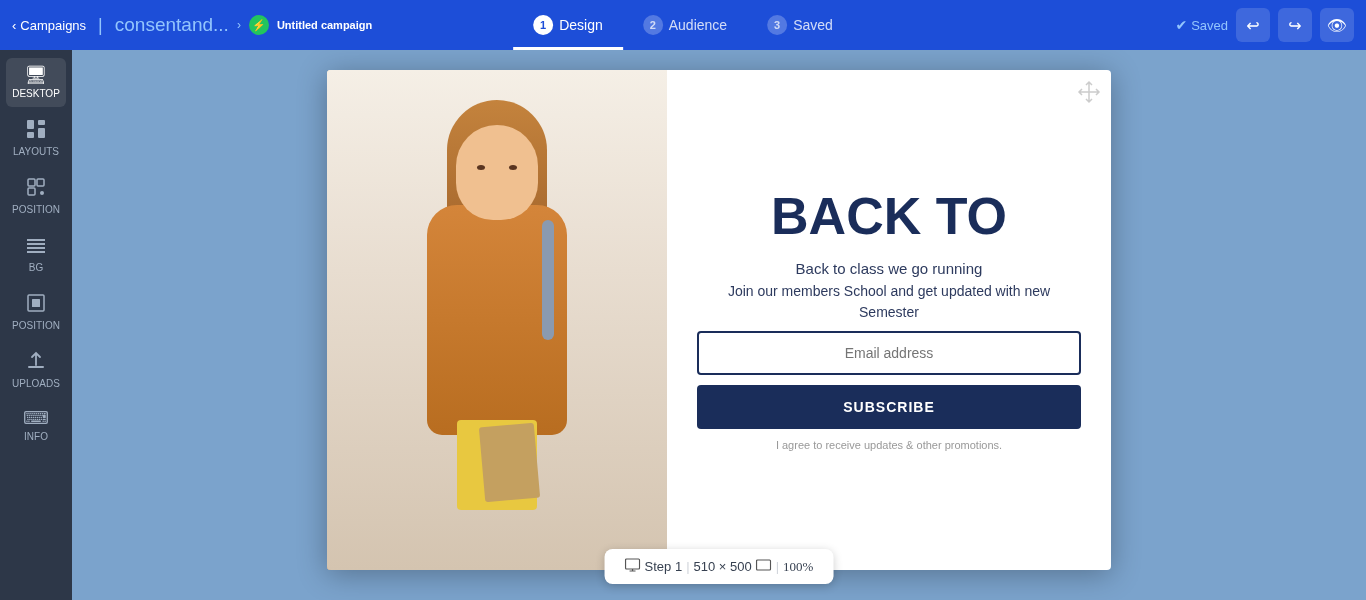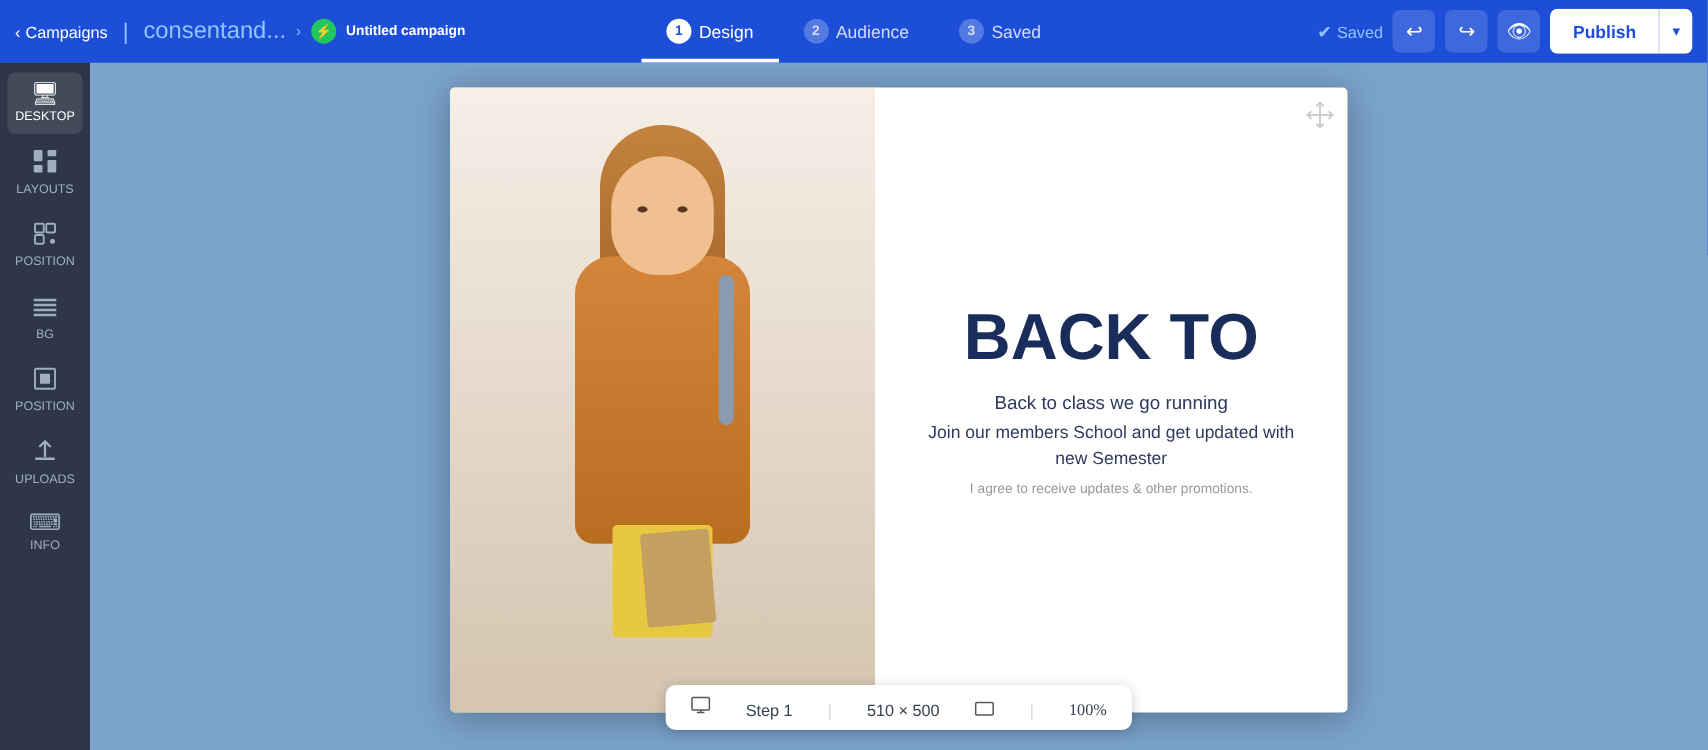--- a/index.html
+++ b/index.html
@@ -38,35 +38,35 @@
     
     .sidebar { width: 72px; background: #2d3748; display: flex; flex-direction: column; align-items: center; padding: 8px 0; gap: 4px; flex-shrink: 0; }
     .sidebar-item { display: flex; flex-direction: column; align-items: center; gap: 4px; padding: 8px 6px; border-radius: 6px; cursor: pointer; color: #a0aec0; font-size: 10px; width: 60px; text-align: center; }
     .sidebar-item:hover, .sidebar-item.active { color: #fff; background: rgba(255,255,255,0.1); }
     .sidebar-icon { font-size: 18px; line-height: 1; }
 
     
     .canvas-area { flex: 1; background: #7ba3cc; display: flex; flex-direction: column; align-items: center; justify-content: flex-start; padding: 20px; position: relative; }
 
     
-    .popup-card { width: 718px; height: 500px; background: #fff; border-radius: 4px; display: flex; overflow: hidden; position: relative; box-shadow: 0 4px 30px rgba(0,0,0,0.3); }
+    .popup-card { width: 784px; height: 500px; background: #fff; border-radius: 4px; display: flex; overflow: hidden; position: relative; box-shadow: 0 4px 30px rgba(0,0,0,0.3); }
     .popup-image-half { width: 340px; flex-shrink: 0; background: linear-gradient(135deg, #e8d5b0 0%, #c9a87a 100%); display: flex; align-items: center; justify-content: center; overflow: hidden; position: relative; }
 
     .move-icon { position: absolute; top: 10px; right: 10px; color: #ccc; font-size: 20px; cursor: move; z-index: 5; }
 
     .popup-content-half { flex: 1; display: flex; flex-direction: column; align-items: center; justify-content: center; padding: 40px 30px; text-align: center; }
     .popup-big-title { font-size: 52px; font-weight: 900; color: #1a2d5a; line-height: 1.05; text-transform: uppercase; font-family: Arial Black, sans-serif; margin-bottom: 16px; }
     .popup-subtitle { font-size: 15px; color: #2d3a5e; margin-bottom: 4px; font-weight: 500; }
     .popup-desc { font-size: 14px; color: #2d3a5e; margin-bottom: 8px; line-height: 1.5; }
     .popup-email-input { width: 100%; height: 44px; border: 2px solid #1a2d5a; border-radius: 4px; padding: 0 12px; font-size: 14px; color: #999; text-align: center; margin-bottom: 10px; outline: none; }
     .popup-subscribe-btn { width: 100%; height: 44px; background: #1a2d5a; color: #fff; border: none; border-radius: 4px; font-size: 14px; font-weight: 700; letter-spacing: 1px; text-transform: uppercase; cursor: pointer; margin-bottom: 10px; }
     .popup-consent { font-size: 11px; color: #999; }
 
     
-    .bottom-bar { position: absolute; bottom: 16px; left: 50%; transform: translateX(-50%); background: #fff; border-radius: 8px; padding: 8px 20px; display: flex; align-items: flex-end; gap: 28px; box-shadow: 0 2px 10px rgba(0,0,0,0.2); font-size: 13px; color: #374151; white-space: nowrap; }
+    .bottom-bar { position: absolute; bottom: 16px; left: 50%; transform: translateX(-50%); background: #fff; border-radius: 8px; padding: 8px 20px; display: flex; align-items: center; gap: 4px; box-shadow: 0 2px 10px rgba(0,0,0,0.2); font-size: 13px; color: #374151; white-space: nowrap; }
     .bottom-bar-sep { color: #d1d5db; }
     .bottom-bar-dims { color: #374151; font-weight: 500; }
     .bottom-bar-zoom { color: #374151; font-weight: 500; font-family: Liberation Serif, serif; }
     .screen-icon { font-size: 15px; }
 
     
     .image-placeholder {
       width: 100%; height: 100%;
       background: linear-gradient(160deg, #f0e6d3 0%, #e8d0b0 30%, #d4a87a 60%, #b8855a 100%);
       position: relative;
@@ -110,24 +110,20 @@
   </div>
 
   <div class="nav-right">
     <div class="saved-badge">
       <span class="saved-check">✔</span>
       <span>Saved</span>
     </div>
     <button class="nav-icon-btn">↩</button>
     <button class="nav-icon-btn">↪</button>
     <button class="nav-icon-btn">👁</button>
-    <div class="publish-btn-group">
-      <button class="publish-btn">Publish</button>
-      <button class="publish-dropdown">▾</button>
-    </div>
   </div>
 </div>
 
 <div class="main">
 
   <div class="sidebar">
     <div class="sidebar-item active">
       <span class="sidebar-icon">🖥</span>
       <span>DESKTOP</span>
     </div>
@@ -216,20 +212,22 @@
           <path d="M5 9l-3 3 3 3M9 5l3-3 3 3M15 19l-3 3-3-3M19 9l3 3-3 3M12 3v18M3 12h18"></path>
         </svg>
       </div>
 
       <div class="popup-content-half">
         <div class="popup-big-title">
           <span>BACK TO</span><br>
         </div>
         <div class="popup-subtitle">Back to class we go running</div>
         <div class="popup-desc">Join our members School and get updated with new Semester</div>
+        <input class="popup-email-input" type="email" placeholder="Email address" style="">
+        <button class="popup-subscribe-btn">SUBSCRIBE</button>
         <div class="popup-consent">I agree to receive updates &amp; other promotions.</div>
       </div>
     </div>
 
     <div class="bottom-bar">
       <span class="screen-icon">
         <svg width="16" height="16" viewBox="0 0 16 16" fill="none" stroke="#555" stroke-width="1.2">
           <rect x="1" y="2" width="14" height="10" rx="1"></rect>
           <line x1="5" y1="14" x2="11" y2="14"></line>
           <line x1="8" y1="12" x2="8" y2="14"></line>

